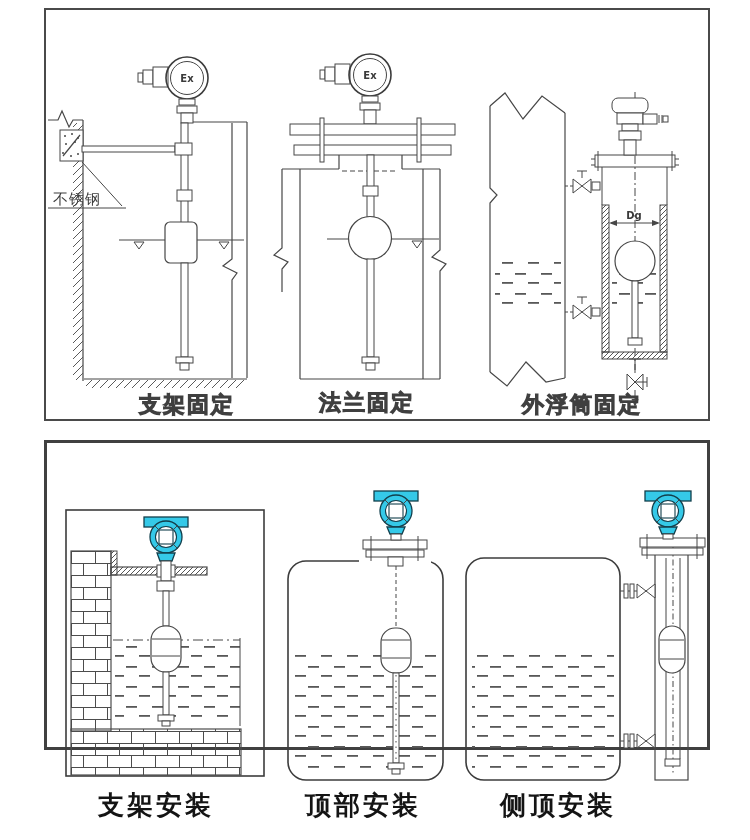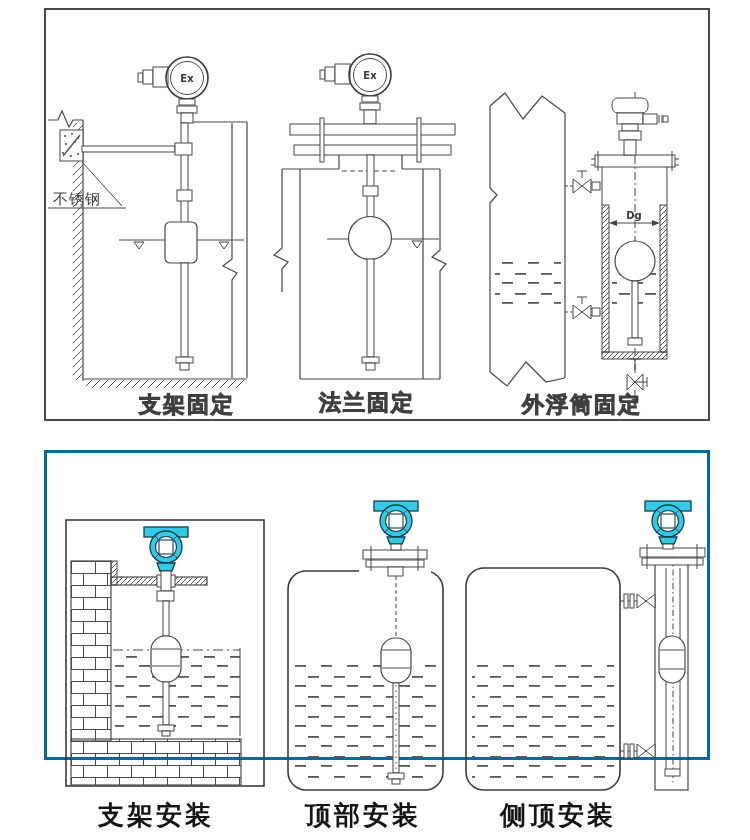--- a/index.html
+++ b/index.html
@@ -1,20 +1,20 @@
 <!DOCTYPE html>
 <html><head>
 <meta charset="utf-8">
 <style>
   html,body{margin:0;padding:0;background:#ffffff;}
   .canvas{position:relative;width:750px;height:840px;background:#fff;overflow:hidden;
           font-family:"DejaVu Sans","Liberation Sans",sans-serif;}
   .panel{position:absolute;background:#fff;box-sizing:border-box;}
   .panel.top{left:44px;top:8px;width:666px;height:413px;border:2px solid #4a4a4a;}
-  .panel.bottom{left:44px;top:450px;width:666px;height:310px;border:3px solid #0369a1;}
+  .panel.bottom{left:44px;top:440px;width:666px;height:310px;border:3px solid #404040;}
   svg{display:block;}
   svg text{font-family:"DejaVu Sans","Liberation Sans",sans-serif;}
   .ln{stroke:#474747;fill:none;stroke-width:1.2;}
   .lnt{stroke:#474747;fill:none;stroke-width:1;}
   .lnb{stroke:#3c3c3c;fill:none;stroke-width:1.6;}
   .fw{stroke:#474747;fill:#ffffff;stroke-width:1.2;}
   .fwt{stroke:#474747;fill:#ffffff;stroke-width:1;}
   .cap-label{font-size:22px;font-weight:bold;fill:#ffffff;stroke:#3f3f3f;stroke-width:1;letter-spacing:2px;}
   .cap-label-b{font-size:26px;font-weight:800;fill:#141414;letter-spacing:3px;}
   .small-note{font-size:15px;fill:#3d3d3d;letter-spacing:1px;}

